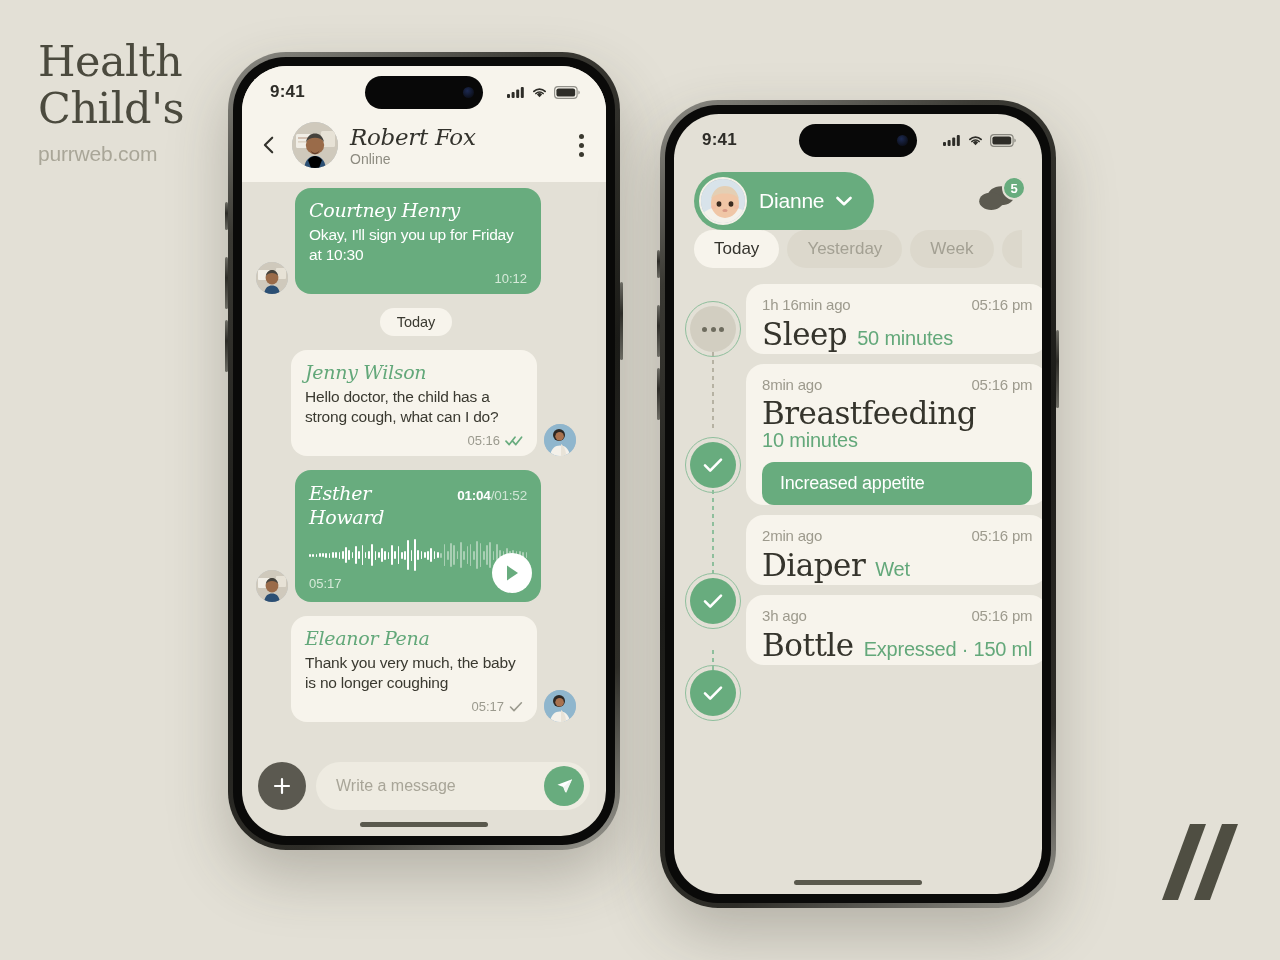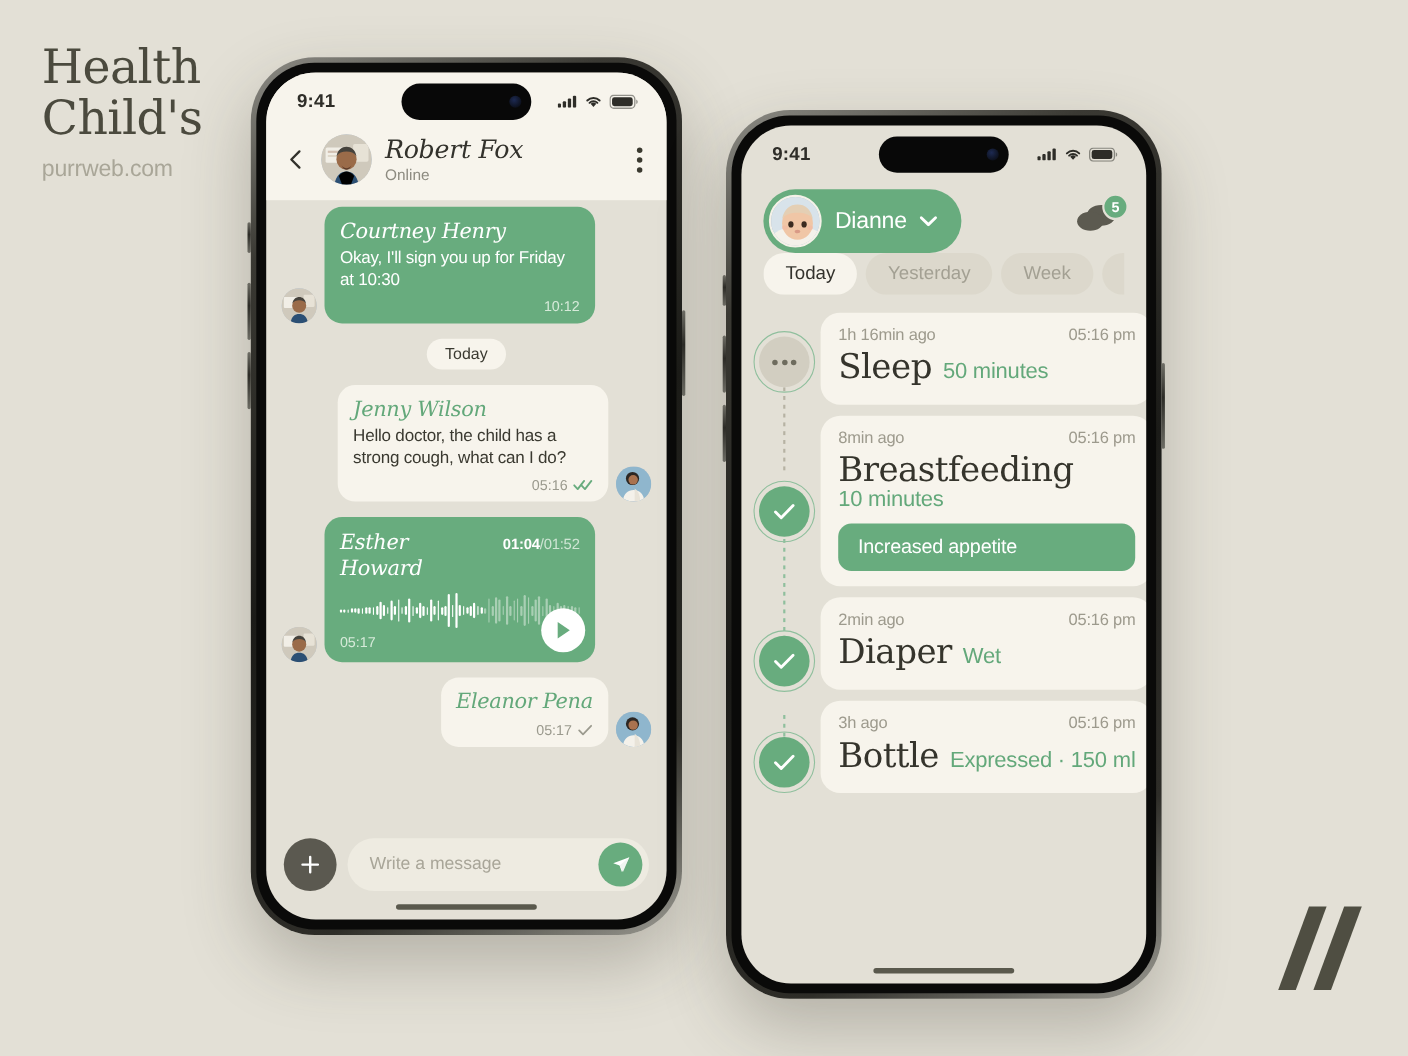--- a/index.html
+++ b/index.html
@@ -91,21 +91,21 @@
   .hdr-text { flex: 1 1 auto; min-width: 0; }
   .hdr-name {
     font-family: "DejaVu Serif", serif; font-style: italic; font-weight: 400;
     font-size: 23px; color: #33322c; line-height: 26px; letter-spacing: -.3px;
   }
   .hdr-status { font-size: 14px; color: #8d8b80; margin-top: 1px; }
   .kebab { width: 5px; display: flex; flex-direction: column; gap: 4px; flex: 0 0 auto; cursor: pointer; }
   .kebab i { width: 5px; height: 5px; border-radius: 50%; background: #3a392f; display: block; }
 
   .chat-body {
-    flex: 1 1 auto; padding: 6px 0 0 0; position: relative; overflow: hidden;
+    flex: 1 1 auto; padding: 6px 16px 0 0; position: relative; overflow: hidden;
   }
   .msg-row { display: flex; align-items: flex-end; gap: 7px; padding: 0 14px; margin-bottom: 14px; }
   .msg-row.right { justify-content: flex-end; }
   .msg-av { width: 32px; height: 32px; border-radius: 50%; overflow: hidden; flex: 0 0 auto; }
 
   .bubble { border-radius: 16px; padding: 10px 14px 8px; max-width: 246px; position: relative; }
   .bubble.green { background: #68AC7E; }
   .bubble.light { background: #F7F4EC; }
   .b-name {
     font-family: "DejaVu Serif", serif; font-style: italic; font-size: 19px;
@@ -210,21 +210,21 @@
   .node .dots { display: flex; gap: 3.5px; }
   .node .dots i { width: 5px; height: 5px; border-radius: 50%; background: #6E6C5E; display: block; }
   .dashline {
     position: absolute; left: 38px; width: 2px;
     background-image: linear-gradient(#8FBF9D 45%, rgba(0,0,0,0) 0%);
     background-size: 2px 8px; background-repeat: repeat-y;
   }
   .dashline.gray { background-image: linear-gradient(#B6B2A3 45%, rgba(0,0,0,0) 0%); }
 
   .cards { flex: 1 1 auto; display: flex; flex-direction: column; gap: 10px; }
-  .card { background: #F7F4EC; border-radius: 18px; padding: 12px 16px 14px; }
+  .card { background: #F7F4EC; border-radius: 18px; padding: 12px 16px 0; }
   .card-meta { display: flex; justify-content: space-between; font-size: 15px; color: #9D9A8D; letter-spacing: -.2px; }
   .card-main { display: flex; align-items: baseline; margin-top: 1px; gap: 10px; }
   .card-title {
     font-family: "DejaVu Serif", serif; font-size: 31px; line-height: 40px;
     color: #35342c; letter-spacing: -.5px;
   }
   .card-value { font-size: 20px; color: #63A87A; letter-spacing: -.2px; white-space: nowrap; }
   .card-value.block { display: block; margin-top: -4px; }
   .pill-full {
     margin-top: 10px; background: #68AC7E; border-radius: 12px;
@@ -456,20 +456,21 @@
                 <svg width="16" height="18" viewBox="0 0 16 18">
                     <path d="M3 1.5 14 9 3 16.5z" fill="#68AC7E"></path>
                   </svg>
               </span>
             </div>
           </div>
 
           <div class="msg-row right">
             <div class="bubble light">
               <div class="b-name">Eleanor Pena</div>
+              <div class="b-text">Thank you very much, the baby is no longer coughing</div>
               <div class="b-meta rightalign">
                 <span>05:17</span>
                 <svg width="14" height="11" viewBox="0 0 14 11">
                   <path d="M1.5 6 5 9.6 12.4 1.8" stroke="#9b9a8e" stroke-width="1.6" fill="none" stroke-linecap="round" stroke-linejoin="round"></path>
                 </svg>
               </div>
             </div>
             <span class="av msg-av">
               <svg viewBox="0 0 32 32" width="32" height="32">
                 <rect width="32" height="32" fill="#8fb6cd"></rect>

